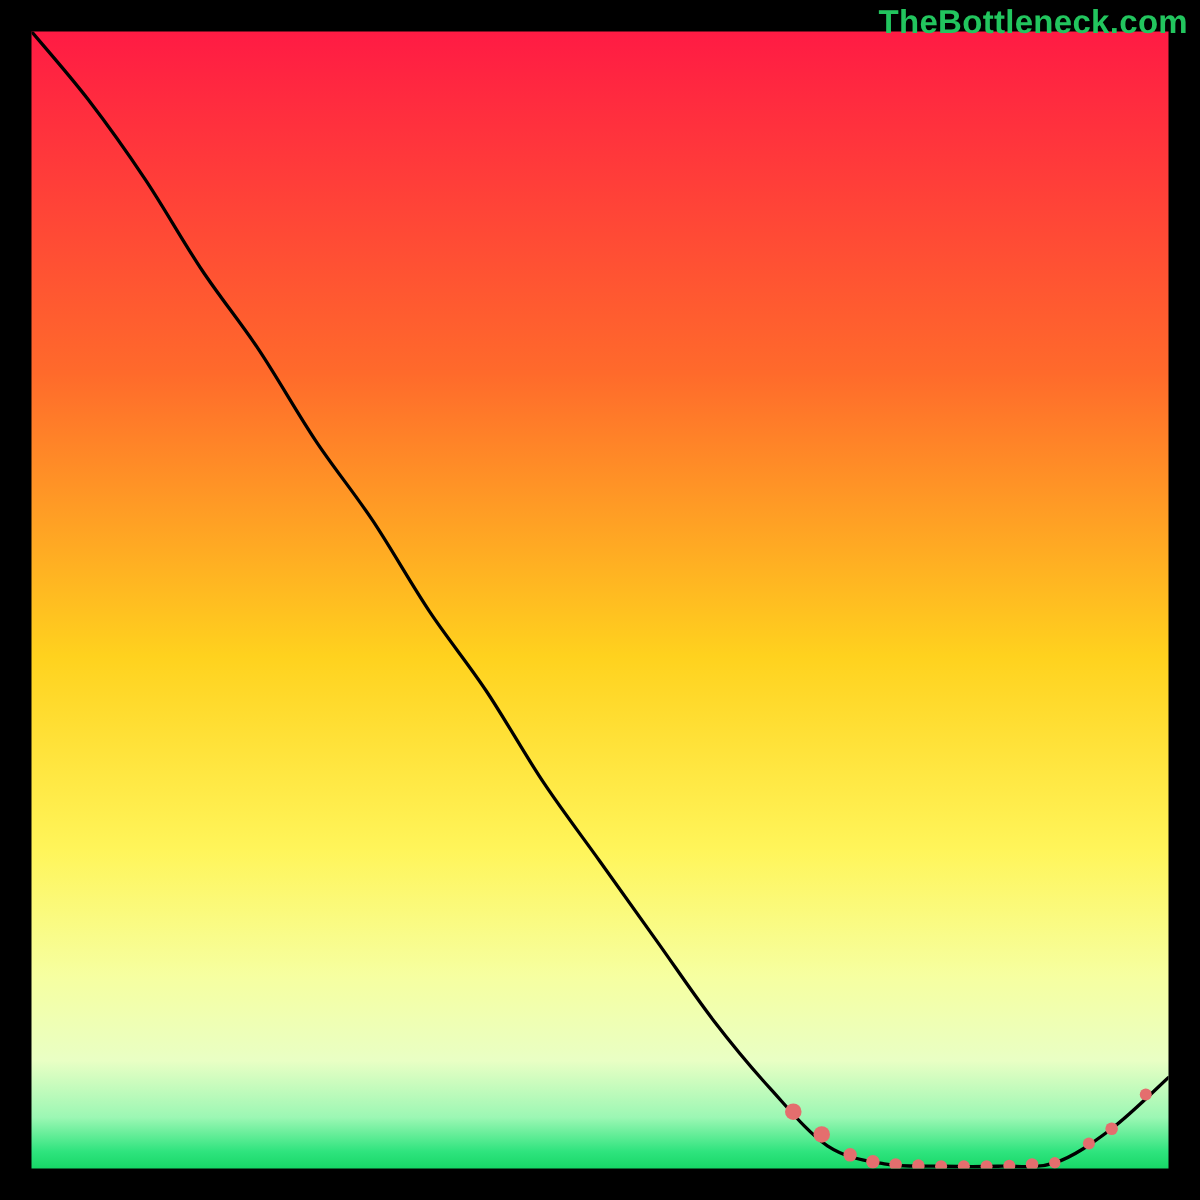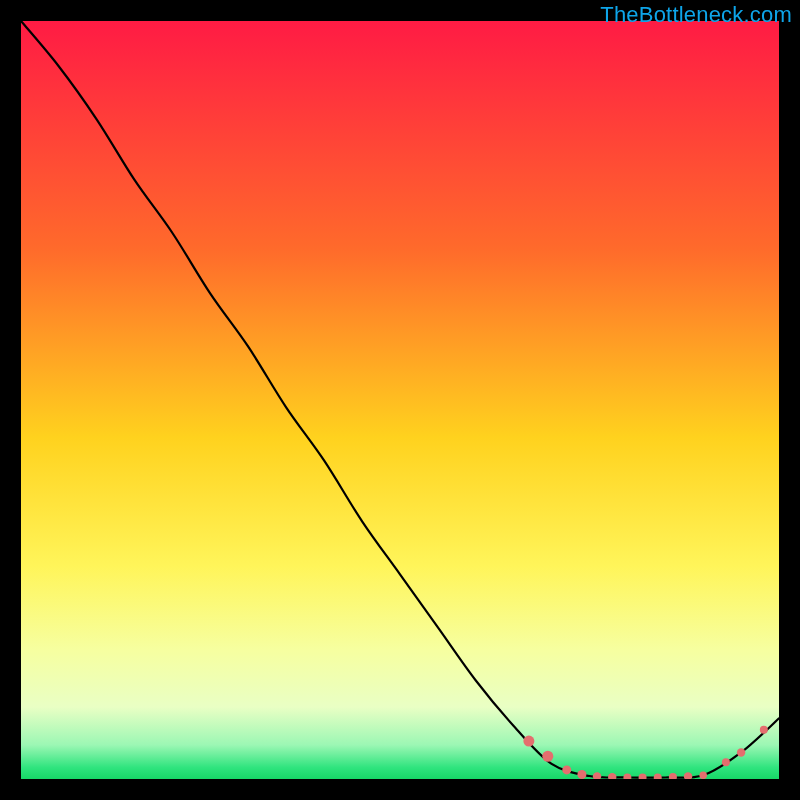--- a/index.html
+++ b/index.html
@@ -14,23 +14,23 @@
   .stage {
     position: relative;
     width: 800px;
     height: 800px;
     background: #000;
   }
   .watermark {
     position: absolute;
     top: 2px;
     right: 8px;
-    color: #0ea5e9;
+    color: #22c55e;
     font-size: 22px;
-    font-weight: 400;
+    font-weight: 700;
     letter-spacing: 0.2px;
     z-index: 50;
   }
   svg.plot {
     position: absolute;
     left: 0;
     top: 0;
     width: 800px;
     height: 800px;
   }

